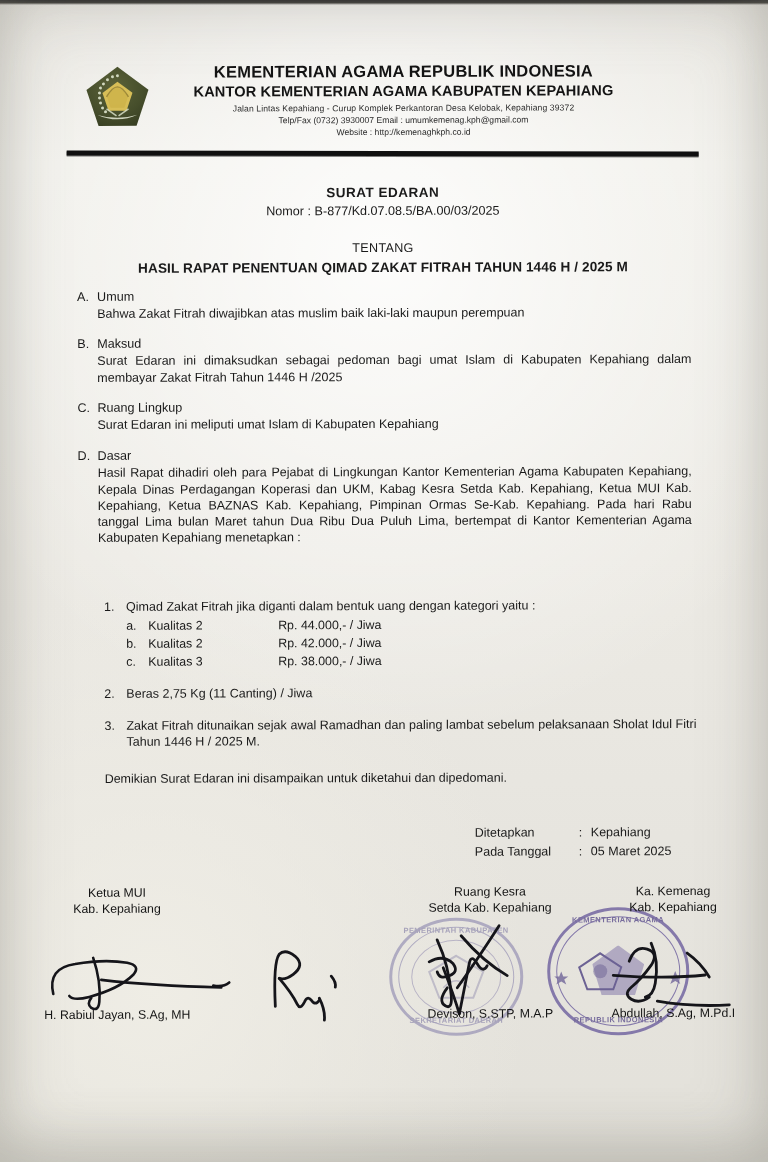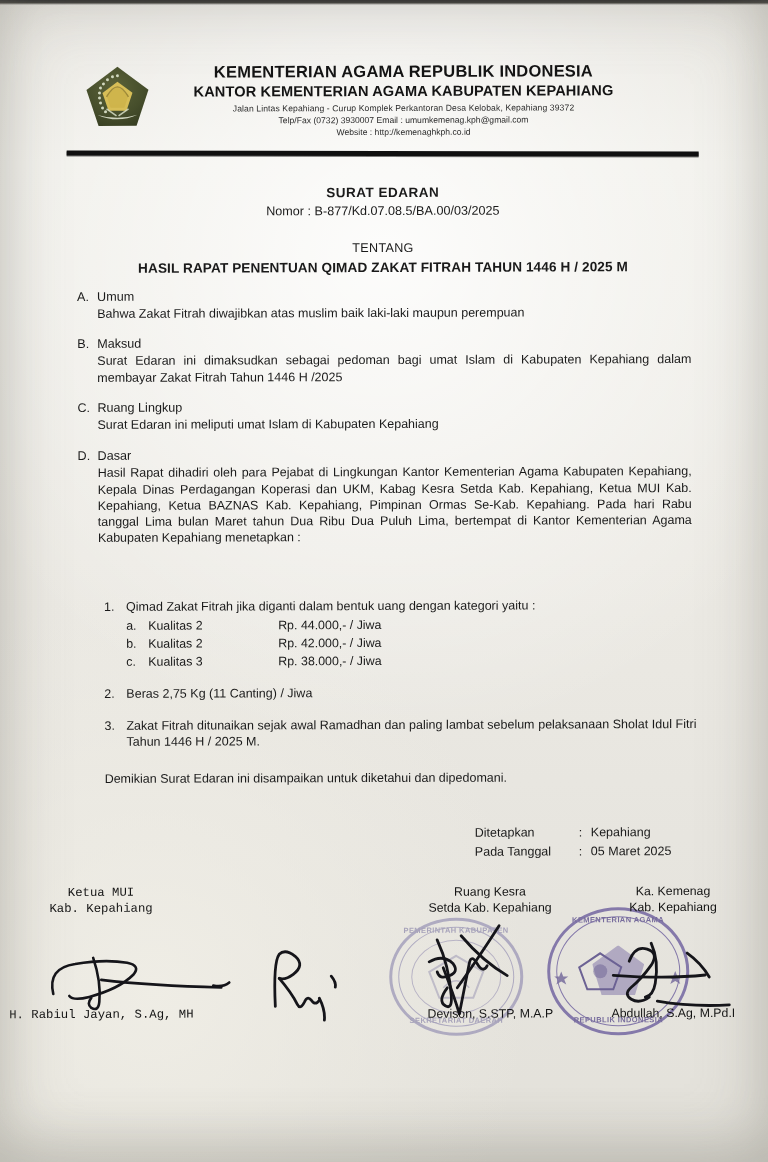--- a/index.html
+++ b/index.html
@@ -153,21 +153,21 @@
   #ditetapkan { position: absolute; top: 824px; left: 430px; font-size: 12.5px; line-height: 1.55; margin-left: 44px; }
   .dt-row { display: flex; }
   .dt-k { width: 104px; flex: none; }
   .dt-c { width: 12px; flex: none; }
 
   
   #signatures { position: absolute; top: 884px; left: 0; width: 768px; height: 170px; }
   .sig { position: absolute; text-align: center; font-size: 12.3px; line-height: 1.32; }
   .sig .t1, .sig .t2 { white-space: nowrap; }
   .sig .name { position: absolute; left: 50%; transform: translateX(-50%); top: 122px; white-space: nowrap; font-size: 12.3px; }
-  .sig0 { left: 12px;  width: 176px; font-family: Liberation Mono, monospace; }
+  .sig0 { left: 28px;  width: 176px; }
   .sig1 { left: 240px; width: 130px; }
   .sig2 { left: 394px; width: 190px; }
   .sig3 { left: 592px; width: 160px; }
 
   
   .stamp {
     position: absolute;
     border-radius: 50%;
     pointer-events: none;
   }

